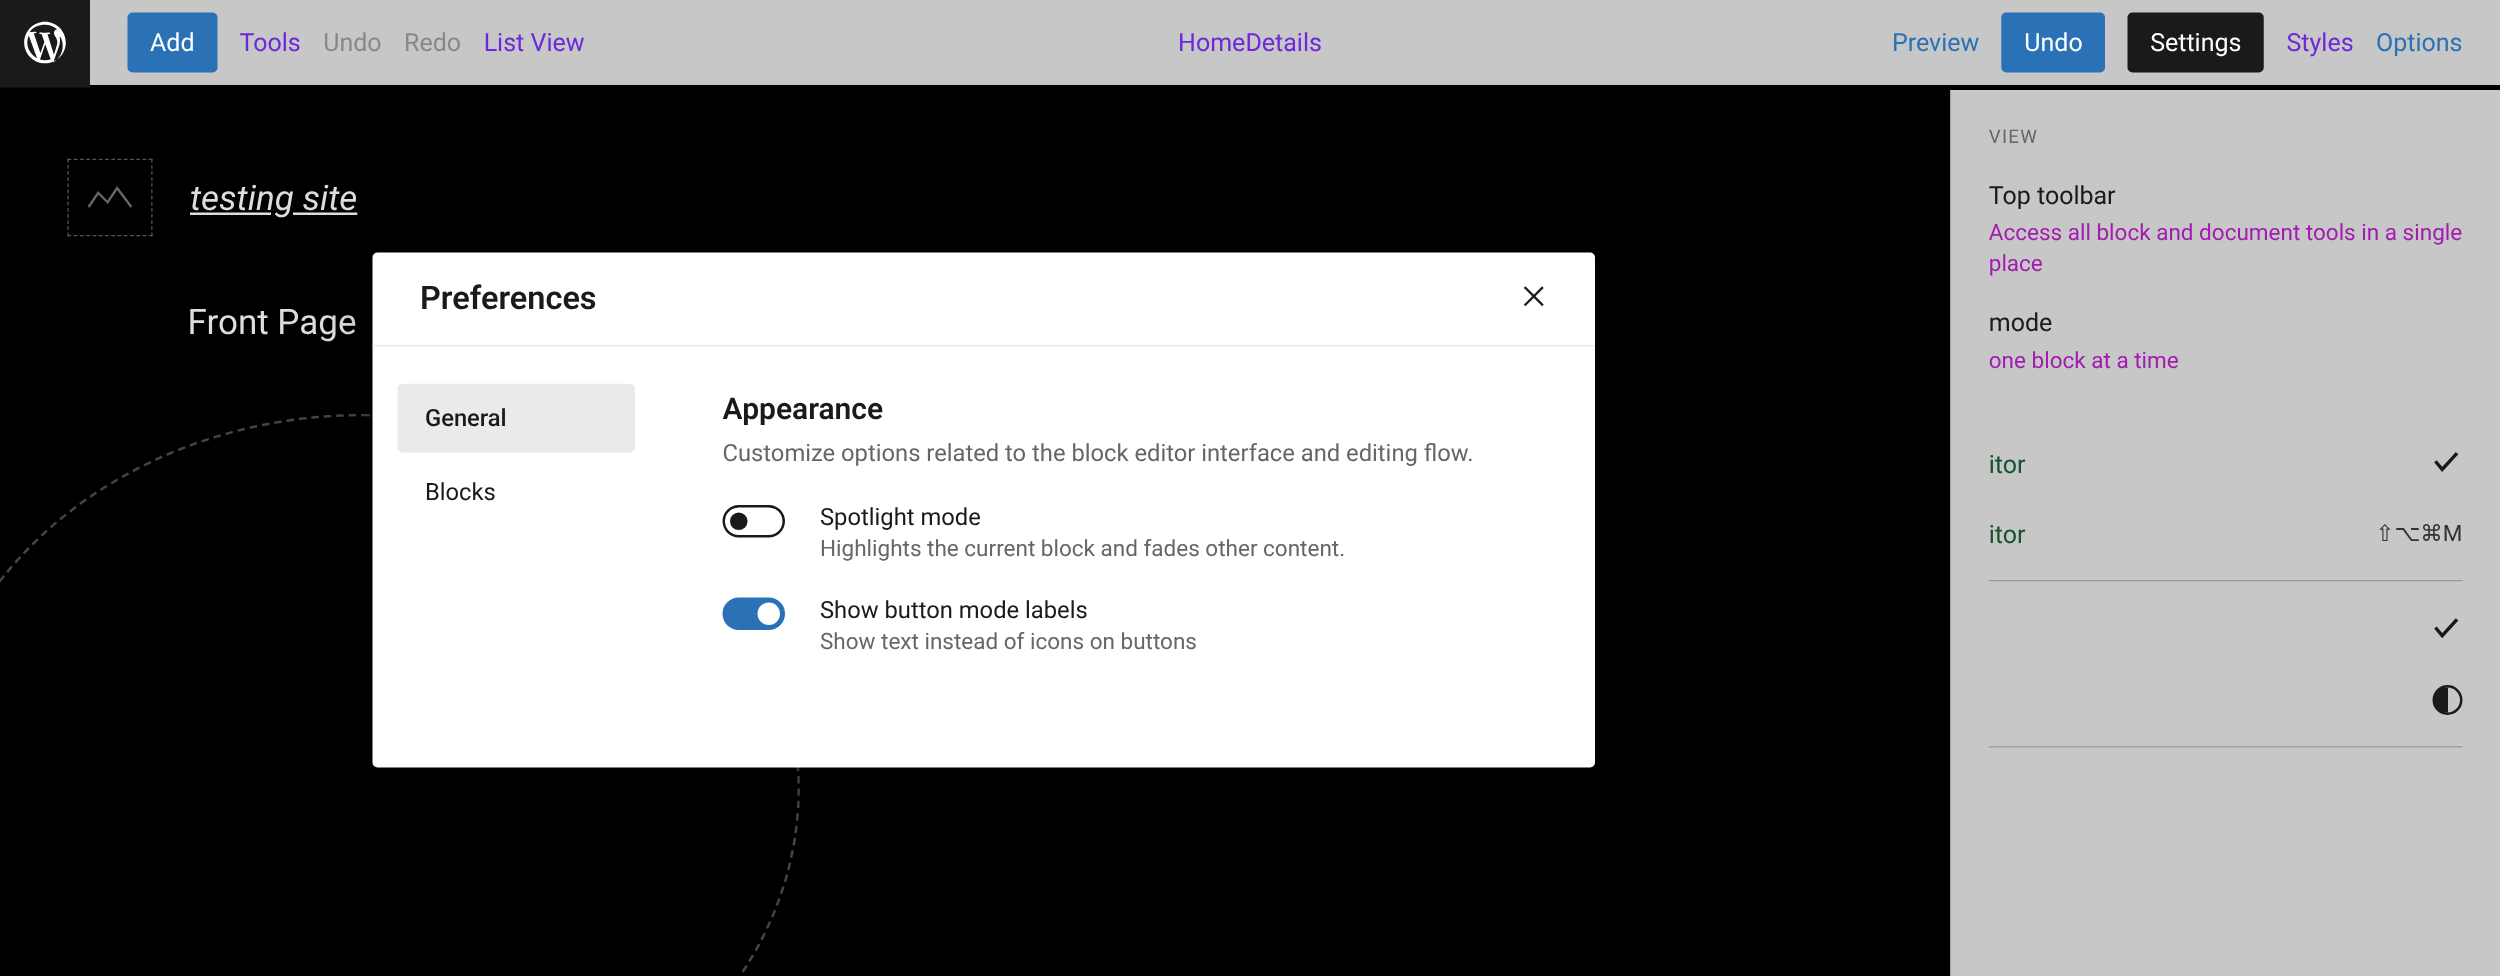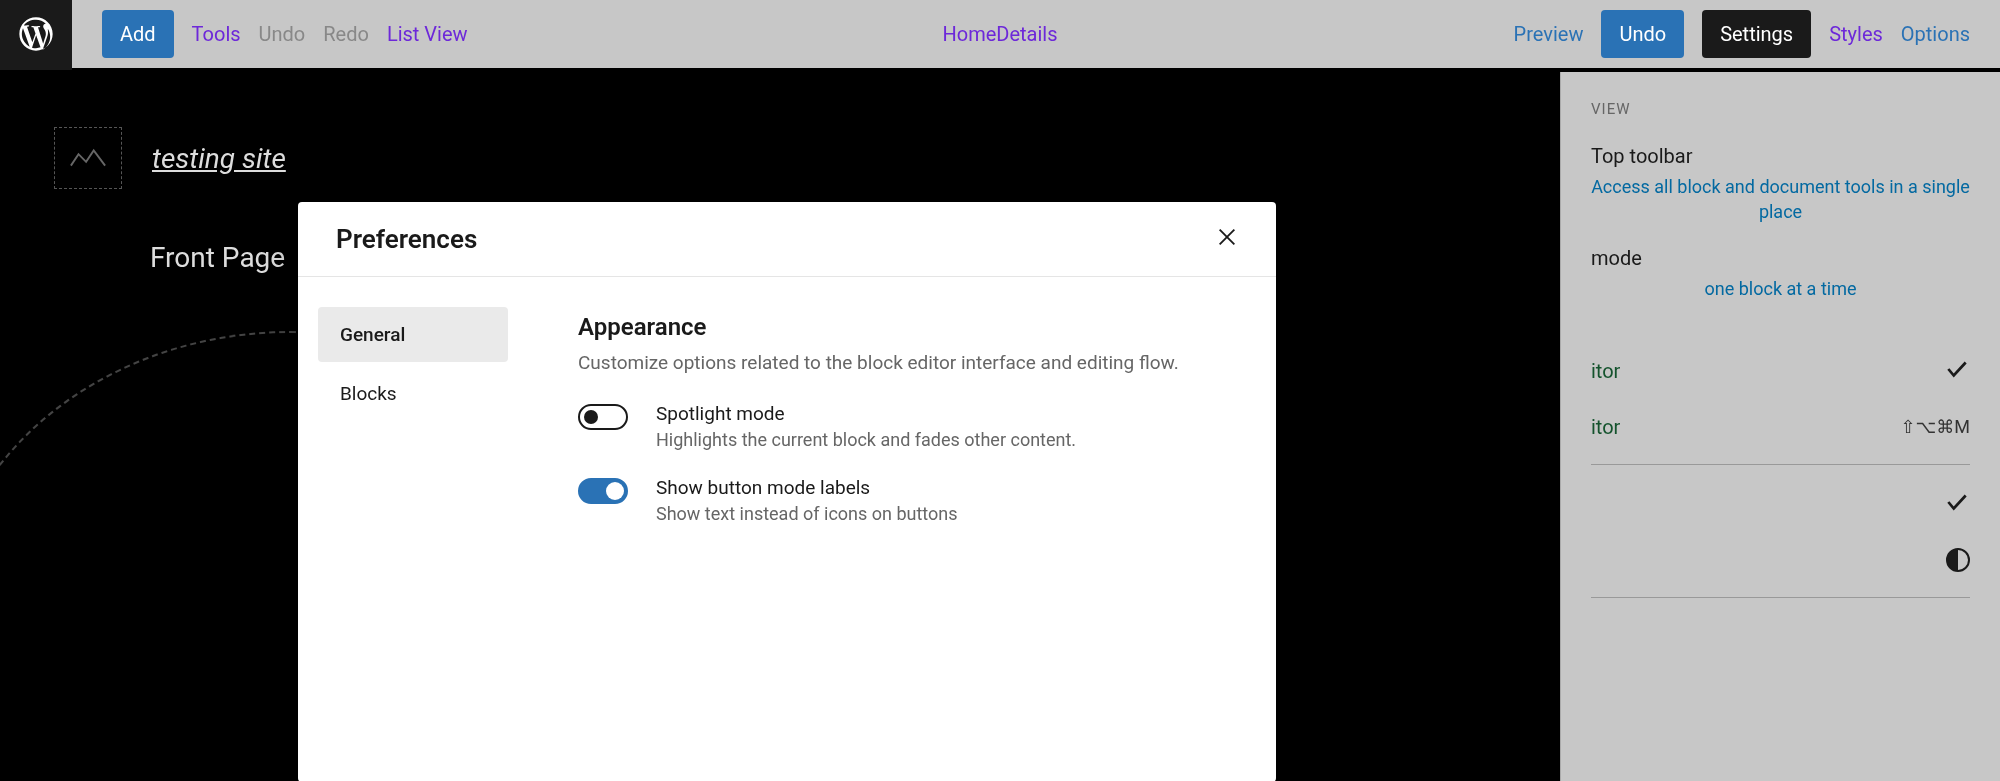--- a/index.html
+++ b/index.html
@@ -26,29 +26,29 @@
     .site-logo-box { width: 68px; height: 62px; border: 1.5px dashed #555; display: flex; align-items: center; justify-content: center; }
     .site-logo-box svg { width: 38px; height: 24px; stroke: #666; fill: none; stroke-width: 2; }
     .site-title { color: #ddd; font-size: 28px; font-style: italic; text-decoration: underline; }
     .page-title { color: #ddd; font-size: 28px; padding-left: 150px; margin-top: 32px; }
     .subtle-arc { position: absolute; bottom: -150px; left: -60px; width: 700px; height: 600px; border: 2px dashed #444; border-radius: 50%; }
     
     .options-panel { position: absolute; top: 72px; right: 0; width: 440px; bottom: 0; background: #c7c7c7; border-left: 1px solid #aaa; padding: 28px 30px; z-index: 8; }
     .panel-heading { font-size: 15px; letter-spacing: 1px; color: #666; text-transform: uppercase; margin-bottom: 26px; }
     .panel-item { margin-bottom: 22px; position: relative; }
     .panel-item-title { font-size: 20px; color: #1a1a1a; margin-bottom: 6px; }
-    .panel-item-desc { font-size: 18px; color: #0369a1; line-height: 1.4; text-align: center; }
+    .panel-item-desc { font-size: 18px; color: #a21caf; line-height: 1.4; }
     .panel-item-row { display: flex; align-items: center; justify-content: space-between; padding: 14px 0; border-bottom: 1px solid transparent; }
     .panel-item-row .row-label { font-size: 20px; color: #14532d; }
     .panel-shortcut { font-size: 18px; color: #333; }
     .panel-check svg { width: 26px; height: 26px; stroke: #1a1a1a; stroke-width: 2.5; fill: none; }
     .panel-divider { border-top: 1px solid #999; margin: 10px 0; }
     
     .modal-overlay { position: absolute; top: 0; left: 0; right: 0; bottom: 0; z-index: 10; pointer-events: none; }
-    .modal { position: absolute; top: 202px; left: 298px; width: 978px; height: 580px; background: #fff; border-radius: 4px; box-shadow: 0 10px 40px rgba(0,0,0,0.3); pointer-events: auto; display: flex; flex-direction: column; }
+    .modal { position: absolute; top: 202px; left: 298px; width: 978px; height: 412px; background: #fff; border-radius: 4px; box-shadow: 0 10px 40px rgba(0,0,0,0.3); pointer-events: auto; display: flex; flex-direction: column; }
     .modal-header { display: flex; align-items: center; justify-content: space-between; padding: 22px 38px; border-bottom: 1px solid #e5e5e5; }
     .modal-title { font-size: 26px; font-weight: 600; color: #1a1a1a; }
     .modal-close { cursor: pointer; }
     .modal-close svg { width: 22px; height: 22px; stroke: #1a1a1a; stroke-width: 2; fill: none; }
     .modal-body { flex: 1; display: flex; }
     .modal-sidebar { width: 230px; padding: 30px 20px; }
     .modal-tab { padding: 16px 22px; font-size: 19px; color: #1a1a1a; border-radius: 4px; cursor: pointer; margin-bottom: 4px; }
     .modal-tab.active { background: #eaeaea; font-weight: 500; }
     .modal-content { flex: 1; padding: 36px 50px; }
     .section-title { font-size: 24px; font-weight: 600; color: #1a1a1a; margin-bottom: 10px; }

